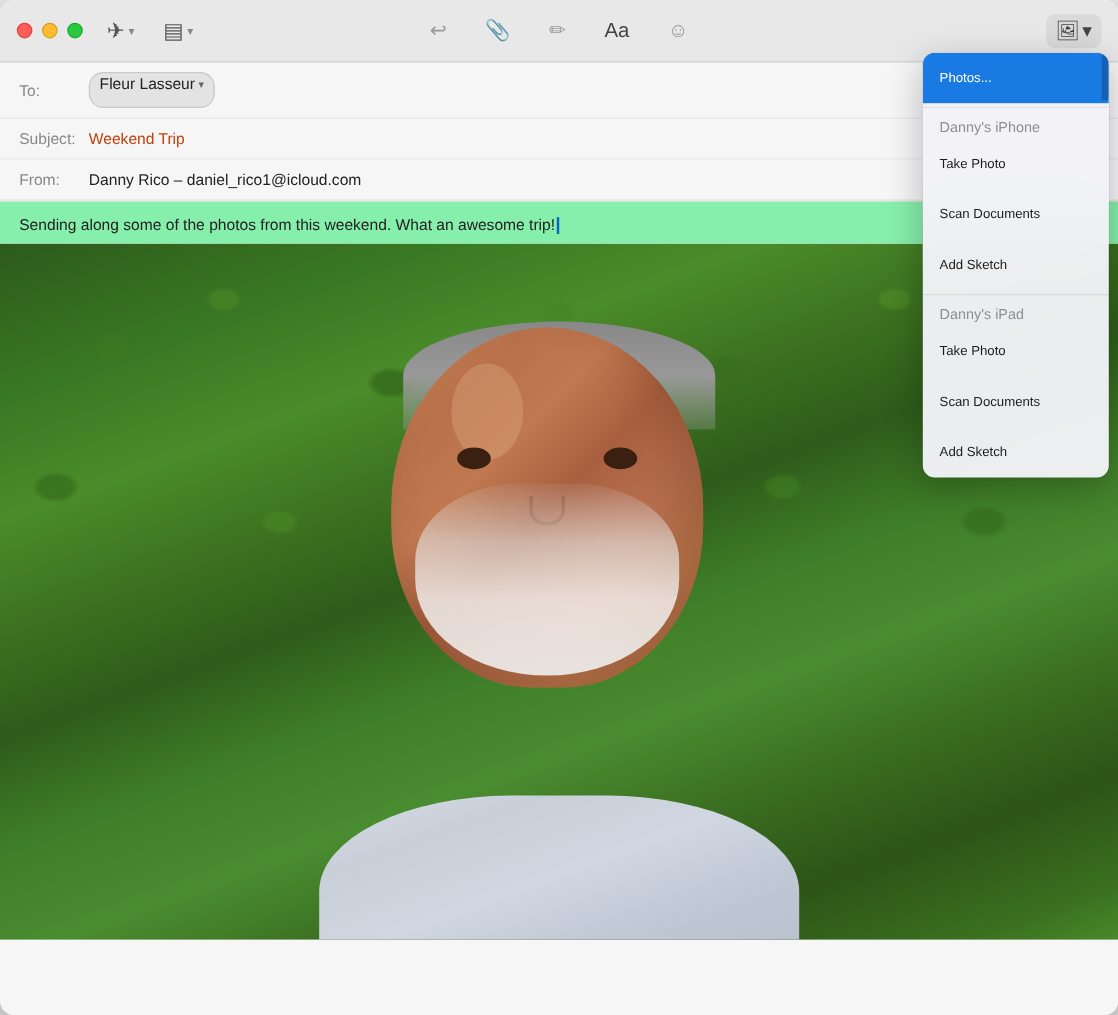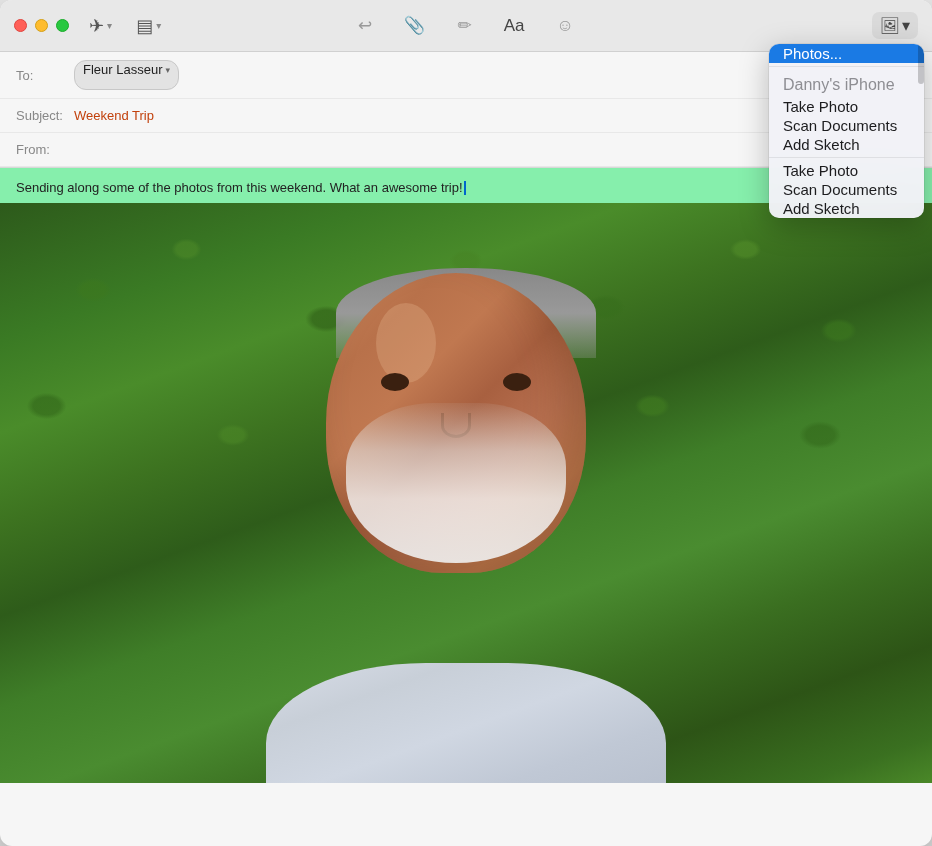--- a/index.html
+++ b/index.html
@@ -396,33 +396,33 @@
       background: rgba(242,242,247,0.97);
       border-radius: 10px;
       box-shadow: 0 8px 30px rgba(0,0,0,0.25), 0 0 0 0.5px rgba(0,0,0,0.12);
       backdrop-filter: blur(20px);
       -webkit-backdrop-filter: blur(20px);
       overflow: hidden;
       z-index: 1000;
     }
 
     .menu-item {
-      padding: 1px 14px;
-      font-size: 15px;
+      padding: 15px 14px;
+      font-size: 11px;
       color: #1c1c1e;
       cursor: pointer;
     }
     .menu-item.highlighted {
       background: #1a7ae4;
       color: white;
     }
 
     .menu-section-header {
       padding: 6px 14px 3px;
-      font-size: 16px;
+      font-size: 12px;
       color: #8e8e93;
       font-weight: 400;
     }
 
     .menu-divider {
       height: 1px;
       background: rgba(0,0,0,0.08);
       margin: 3px 0;
     }
 
@@ -489,20 +489,21 @@
         <span>Fleur Lasseur</span>
         <span class="chevron">▾</span>
       </div>
     </div>
     <div class="email-field-row">
       <span class="field-label">Subject:</span>
       <span class="subject-value">Weekend Trip</span>
     </div>
     <div class="email-field-row">
       <span class="field-label">From:</span>
+      <span class="from-value">Danny Rico – daniel_rico1@icloud.com</span>
     </div>
   </div>
 
   <div class="message-body">
     <div class="message-text">
       <span>Sending along some of the photos from this weekend. What an awesome trip!</span><span class="cursor"></span>
     </div>
     <div class="photo-container">
       <div class="photo-bg">
         <div class="leaf-overlay"></div>
@@ -525,19 +526,20 @@
   </div>
 
   <div class="dropdown-menu">
     <div class="menu-item highlighted">Photos...</div>
     <div class="menu-divider"></div>
     <div class="menu-section-header">Danny's iPhone</div>
     <div class="menu-item">Take Photo</div>
     <div class="menu-item">Scan Documents</div>
     <div class="menu-item">Add Sketch</div>
     <div class="menu-divider"></div>
+    <div class="menu-section-header">Danny's iPad</div>
     <div class="menu-item">Take Photo</div>
     <div class="menu-item">Scan Documents</div>
     <div class="menu-item">Add Sketch</div>
     <div class="scrollbar-thumb"></div>
   </div>
 
 </div>
 
 </body></html>

